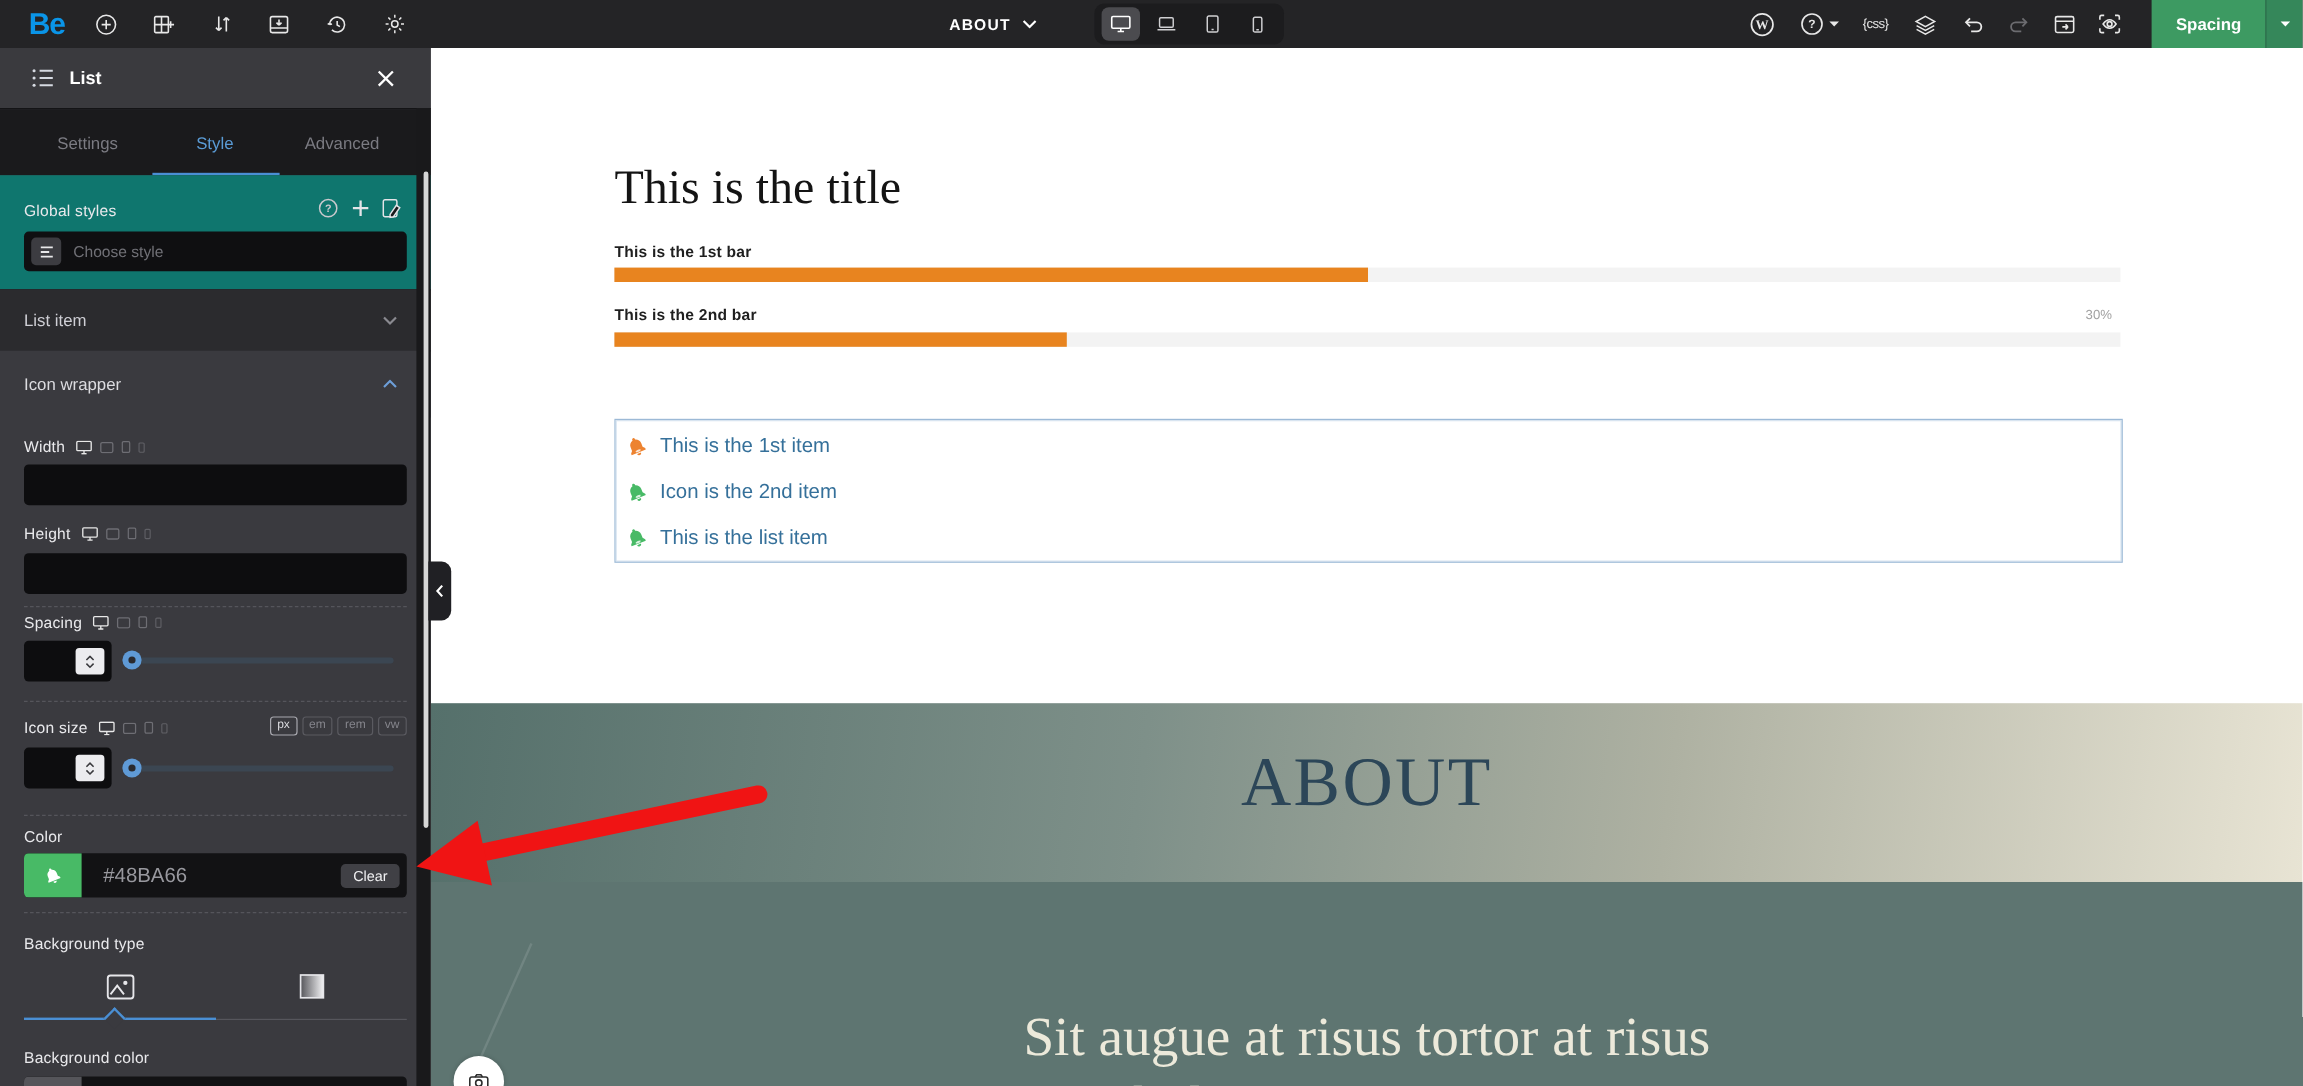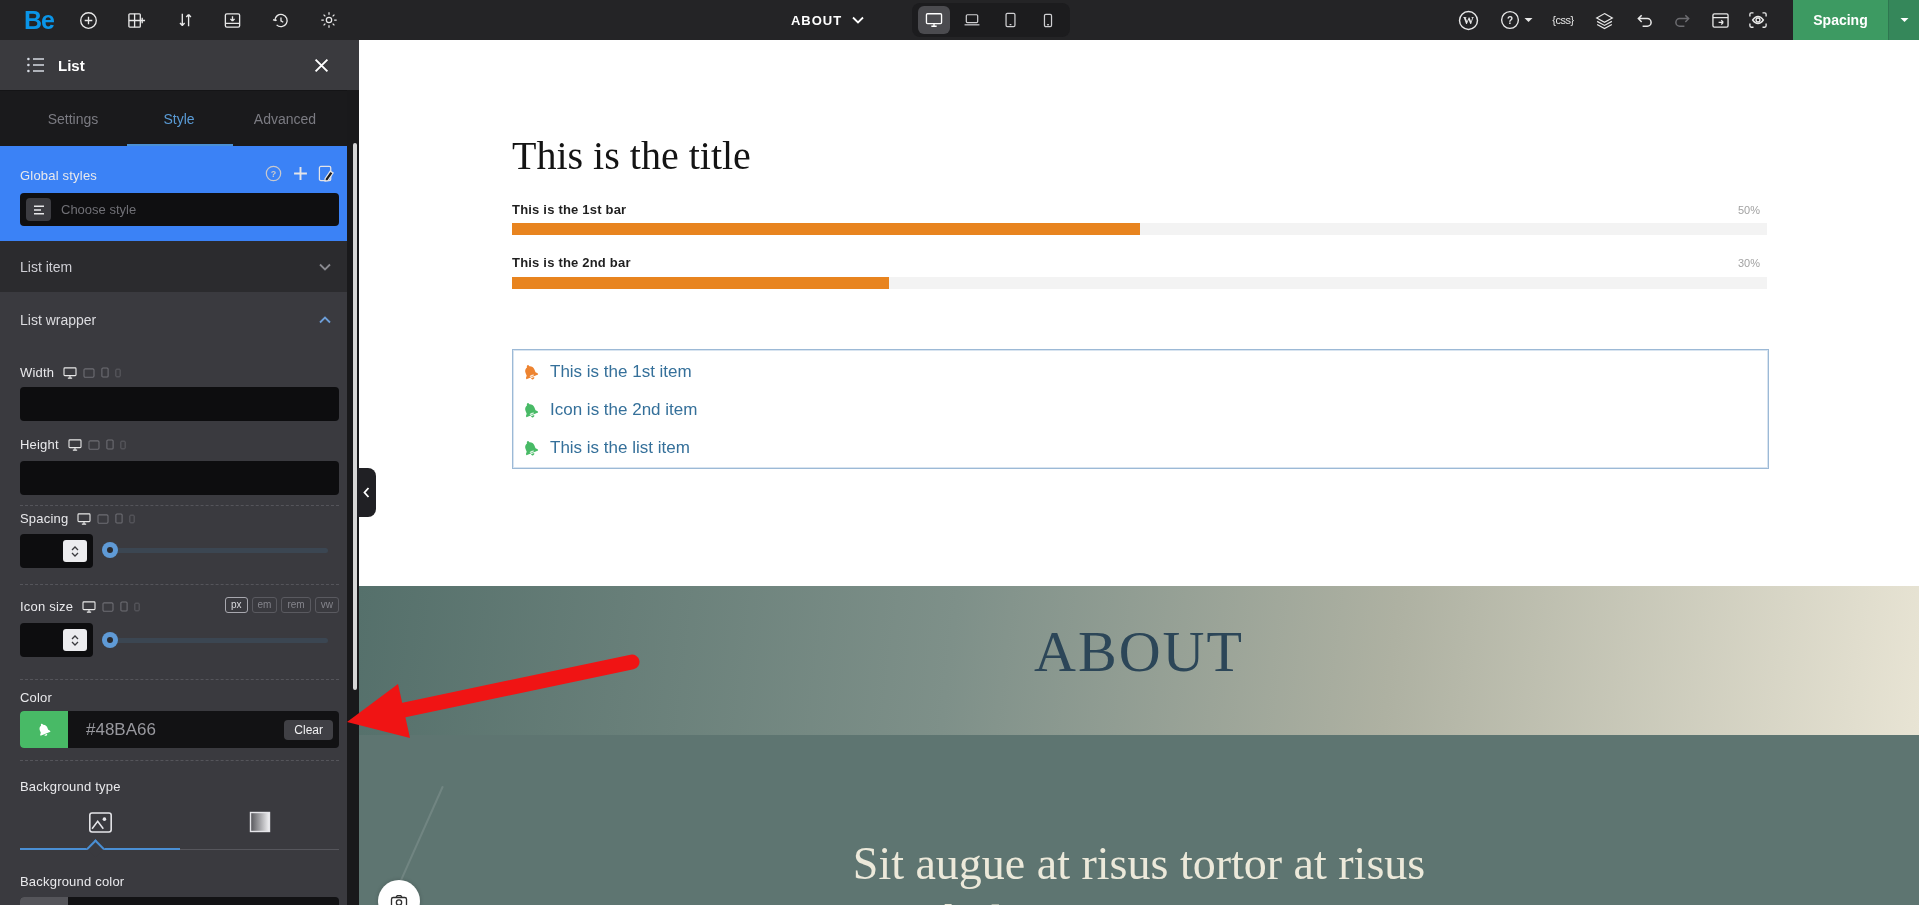--- a/index.html
+++ b/index.html
@@ -20,21 +20,21 @@
   .updatecaret{height:40px;width:30px;background:#35875a;color:#fff;display:flex;align-items:center;justify-content:center;font-size:10px;border-left:1px solid #2e7750;}
 
   
   #panel{left:0;top:40px;width:359px;height:865px;background:#3a3a3f;z-index:20;overflow:hidden;}
   .phead{left:0;top:0;width:359px;height:50px;background:#3a3a3e;display:flex;align-items:center;border-bottom:1px solid #141416;}
   .ptitle{color:#fff;font-size:15px;font-weight:bold;margin-left:12px;}
   .ptabs{left:0;top:51px;width:359px;height:55px;background:#1a1a1c;display:flex;}
   .ptab{width:106px;margin-left:0;display:flex;align-items:center;justify-content:center;font-size:14px;color:#7b7b82;}
   .ptab.active{color:#5a9bd5;}
   .tabline{left:127px;top:104px;width:106px;height:2px;background:#4a8fd4;}
-  .pglobal{left:0;top:106px;width:359px;height:95px;background:#3b82f6;border-bottom:1px solid #111113;}
+  .pglobal{left:0;top:106px;width:359px;height:95px;background:#0f766e;border-bottom:1px solid #111113;}
   .plabel{font-size:13px;color:#e9e9ec;letter-spacing:.2px;}
   .choosebox{left:20px;top:47px;width:319px;height:33px;background:#0f0f11;border-radius:4px;display:flex;align-items:center;}
   .chooseicon{width:25px;height:23px;background:#3c3c41;border-radius:4px;margin-left:6px;display:flex;align-items:center;justify-content:center;color:#e8e8ea;}
   .chooseph{color:#707076;font-size:13px;margin-left:10px;}
   .prow-collapsed{left:0;top:201px;width:359px;height:51px;background:#2b2b2e;border-bottom:1px solid #151517;display:flex;align-items:center;justify-content:space-between;}
   .prow-open{left:0;top:252px;width:359px;height:56px;background:#3a3a3f;display:flex;align-items:center;justify-content:space-between;}
   .sechead{color:#cfcfd5;font-size:14px;margin-left:20px;}
   .chev{margin-right:28px;font-size:12px;}
   .fieldlabelrow{display:flex;align-items:center;gap:9px;left:20px;}
   .devicons{display:flex;align-items:center;gap:6px;}
@@ -266,21 +266,21 @@
     </div>
 
     <div class="prow-collapsed abs">
       <div class="sechead">List item</div>
       <svg class="chev" width="12" height="8" viewBox="0 0 12 8" fill="none" stroke="#8a8a90" stroke-width="1.8">
           <path d="M1 1.5 6 6.5 11 1.5"></path>
         </svg>
     </div>
 
     <div class="prow-open abs">
-      <div class="sechead" style="color:#dcdce0">List wrapper</div>
+      <div class="sechead" style="color:#dcdce0">Icon wrapper</div>
       <svg class="chev" width="12" height="8" viewBox="0 0 12 8" fill="none" stroke="#6d9ed8" stroke-width="1.8">
           <path d="M1 6.5 6 1.5 11 6.5"></path>
         </svg>
     </div>
 
     <div class="fieldlabelrow abs" style="top:325px">
       <span class="plabel">Width</span>
       <span class="devicons">
         <svg width="14" height="12" viewBox="0 0 16 14" fill="none" stroke="#e8e8e8" stroke-width="1.3">
             <rect x="1" y="1" width="14" height="9" rx="1"></rect>
@@ -446,21 +446,20 @@
     <svg width="7" height="11" viewBox="0 0 7 11" fill="none" stroke="#fff" stroke-width="1.8">
         <path d="M5.5 1 1.5 5.5 5.5 10"></path>
       </svg>
   </div>
 
   <div id="canvas" class="abs">
 
     <div class="pgtitle abs">This is the title</div>
 
     <div class="barlabel abs" style="left:153px;top:162px">This is the 1st bar</div>
-    <div class="barpct abs" style="left:153px;top:164px;width:1248px;text-align:right">50%</div>
     <div class="bartrack" style="top:183px">
       <div class="barfill" style="width: 50%; background: rgb(232, 132, 31);"></div>
     </div>
 
     <div class="barlabel abs" style="left:153px;top:215px">This is the 2nd bar</div>
     <div class="barpct abs" style="left:153px;top:217px;width:1248px;text-align:right">30%</div>
     <div class="bartrack" style="top:237px">
       <div class="barfill" style="width: 30%; background: rgb(232, 132, 31);"></div>
     </div>
 

